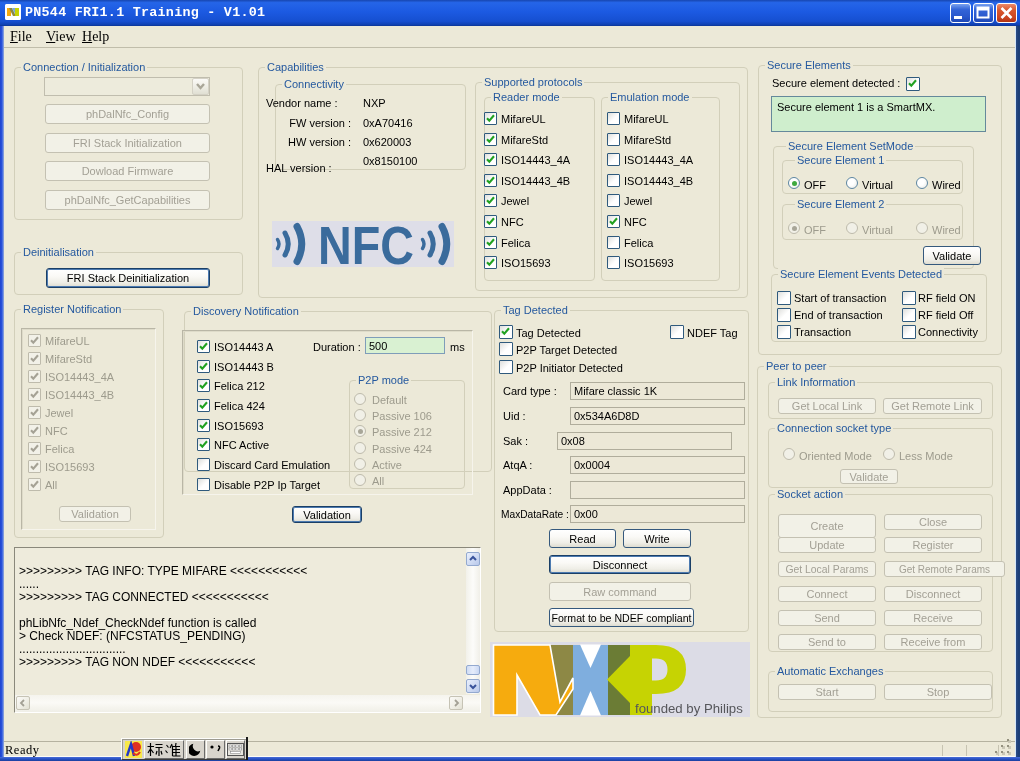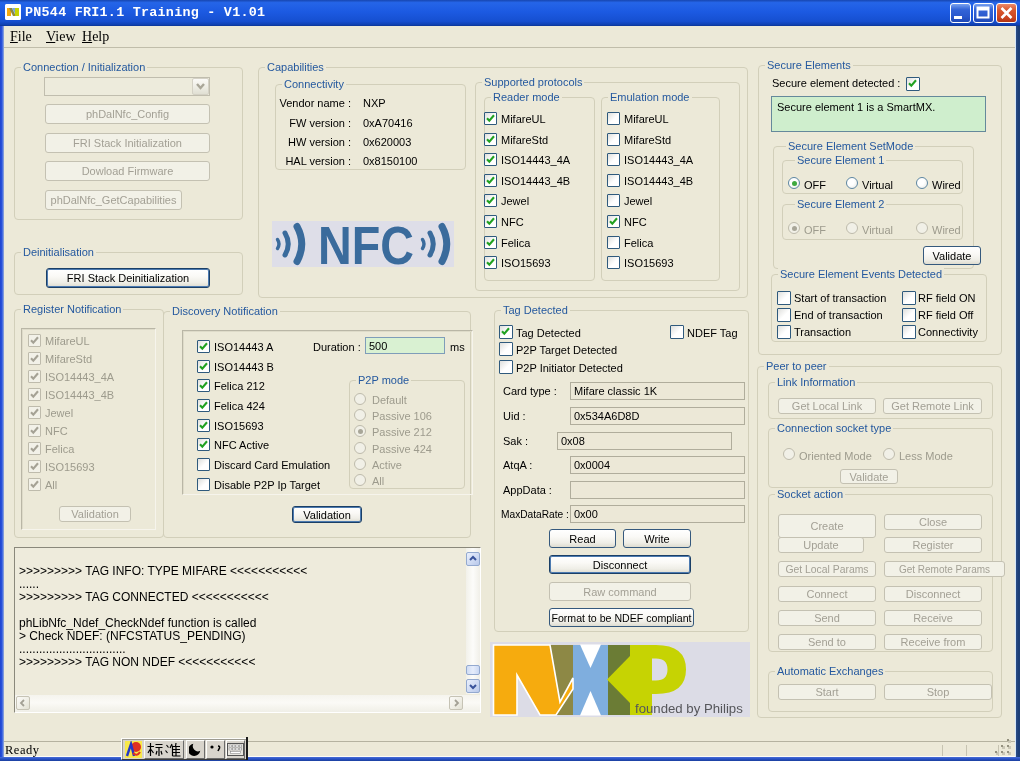--- a/index.html
+++ b/index.html
@@ -75,33 +75,33 @@
     <span class="gt">Connection / Initialization</span>
   </div>
 <div class="abs" style="left:44px;top:77px;width:166px;height:19px;border:1px solid #c0bdae;background:#edebdc"></div>
 <div class="abs" style="left:192px;top:78px;width:17px;height:17px;border:1px solid #d4d1c5;border-radius:2px;background:linear-gradient(180deg,#fbfaf7,#ecebe2 60%,#e0dfd3)"></div>
 <svg class="abs" style="left:193px;top:81px" width="15" height="12" viewBox="0 0 15 12">
     <path d="M4 3 L7.5 7 L11 3" stroke="#a9a698" stroke-width="2.4" fill="none"></path>
   </svg>
 <div class="btn dis" style="left:45px;top:104px;width:165px;height:20px">phDalNfc_Config</div>
 <div class="btn dis" style="left:45px;top:133px;width:165px;height:20px">FRI Stack Initialization</div>
 <div class="btn dis" style="left:45px;top:161px;width:165px;height:20px">Dowload Firmware</div>
-<div class="btn dis" style="left:45px;top:190px;width:137px;height:20px">phDalNfc_GetCapabilities</div>
+<div class="btn dis" style="left:45px;top:190px;width:165px;height:20px">phDalNfc_GetCapabilities</div>
 
 <div class="g" style="left:14px;top:252px;width:229px;height:43px">
     <span class="gt">Deinitialisation</span>
   </div>
 <div class="btn def" style="left:46px;top:268px;width:164px;height:20px">FRI Stack Deinitialization</div>
 
 <div class="g" style="left:14px;top:309px;width:150px;height:229px">
     <span class="gt">Register Notification</span>
   </div>
 <div class="panel" style="left:21px;top:328px;width:135px;height:202px"></div>
 
-<div class="g" style="left:163px;top:311px;width:308px;height:227px">
+<div class="g" style="left:184px;top:311px;width:308px;height:161px">
     <span class="gt">Discovery Notification</span>
   </div>
 <div class="panel" style="left:182px;top:330px;width:291px;height:165px"></div>
 <div class="lbl" style="left:313px;top:341px">Duration :</div>
 <div class="tb" style="left:365px;top:337px;width:80px;height:17px;background:#d9f1d2">500</div>
 <div class="lbl" style="left:450px;top:341px">ms</div>
 <div class="g" style="left:349px;top:380px;width:116px;height:109px">
     <span class="gt">P2P mode</span>
   </div>
 <div class="btn def" style="left:292px;top:506px;width:70px;height:17px">Validation</div>
@@ -353,27 +353,27 @@
     <svg width="11" height="11" viewBox="0 0 11 11">
       <path d="M2 5.2 L4.3 7.7 L9 2.2" stroke="#21a121" stroke-width="2.1" fill="none"></path>
     </svg>
   </div>
 <div class="lbl" style="left:624px;top:216px">NFC</div>
 <div class="cb" style="left:607px;top:236px;width:13px;height:13px"></div>
 <div class="lbl" style="left:624px;top:237px">Felica</div>
 <div class="cb" style="left:607px;top:256px;width:13px;height:13px"></div>
 <div class="lbl" style="left:624px;top:257px">ISO15693</div>
 
-<div class="lbl" style="left:266px;top:97px;width:85px;text-align:right">Vendor name :</div>
+<div class="lbl" style="left:266px;top:97px;width:85px;">Vendor name :</div>
 <div class="lbl" style="left:363px;top:97px">NXP</div>
 <div class="lbl" style="left:266px;top:117px;width:85px;text-align:right">FW version :</div>
 <div class="lbl" style="left:363px;top:117px">0xA70416</div>
 <div class="lbl" style="left:266px;top:136px;width:85px;text-align:right">HW version :</div>
 <div class="lbl" style="left:363px;top:136px">0x620003</div>
-<div class="lbl" style="left:266px;top:155px;width:85px;text-align:right">HAL version :</div>
+<div class="lbl" style="left:266px;top:162px;width:85px;text-align:left">HAL version :</div>
 <div class="lbl" style="left:363px;top:155px">0x8150100</div>
 
 <div class="cb" style="left:499px;top:325px;width:14px;height:14px">
     <svg width="11" height="11" viewBox="0 0 11 11">
       <path d="M2 5.2 L4.3 7.7 L9 2.2" stroke="#21a121" stroke-width="2.1" fill="none"></path>
     </svg>
   </div>
 <div class="lbl" style="left:516px;top:327px">Tag Detected</div>
 <div class="cb" style="left:670px;top:325px;width:14px;height:14px"></div>
 <div class="lbl" style="left:687px;top:327px">NDEF Tag</div>
@@ -433,21 +433,21 @@
 <div class="cb" style="left:902px;top:325px;width:14px;height:14px"></div>
 <div class="lbl" style="left:918px;top:326px">Connectivity</div>
 
 <div class="rad dis" style="left:783px;top:448px"></div>
 <div class="lbl dlbl" style="left:799px;top:450px">Oriented Mode</div>
 <div class="rad dis" style="left:883px;top:448px"></div>
 <div class="lbl dlbl" style="left:899px;top:450px">Less Mode</div>
 
 <div class="btn dis" style="left:778px;top:514px;width:98px;height:24px">Create</div>
 <div class="btn dis" style="left:884px;top:514px;width:98px;height:16px">Close</div>
-<div class="btn dis" style="left:778px;top:537px;width:86px;height:16px">Update</div>
+<div class="btn dis" style="left:778px;top:537px;width:98px;height:16px">Update</div>
 <div class="btn dis" style="left:884px;top:537px;width:98px;height:16px">Register</div>
 <div class="btn dis" style="left:778px;top:561px;width:98px;height:16px;font-size:10.4px">Get Local Params</div>
 <div class="btn dis" style="left:884px;top:561px;width:121px;height:16px;font-size:10px">Get Remote Params</div>
 <div class="btn dis" style="left:778px;top:586px;width:98px;height:16px">Connect</div>
 <div class="btn dis" style="left:884px;top:586px;width:98px;height:16px">Disconnect</div>
 <div class="btn dis" style="left:778px;top:610px;width:98px;height:16px">Send</div>
 <div class="btn dis" style="left:884px;top:610px;width:98px;height:16px">Receive</div>
 <div class="btn dis" style="left:778px;top:634px;width:98px;height:16px">Send to</div>
 <div class="btn dis" style="left:884px;top:634px;width:98px;height:16px">Receive from</div>
 

